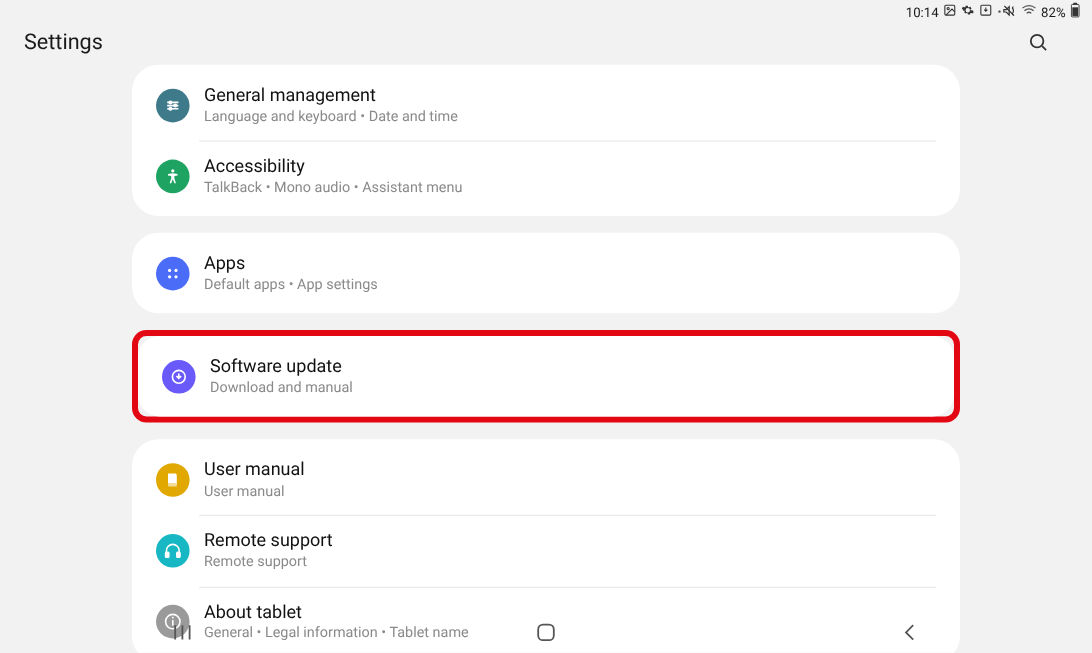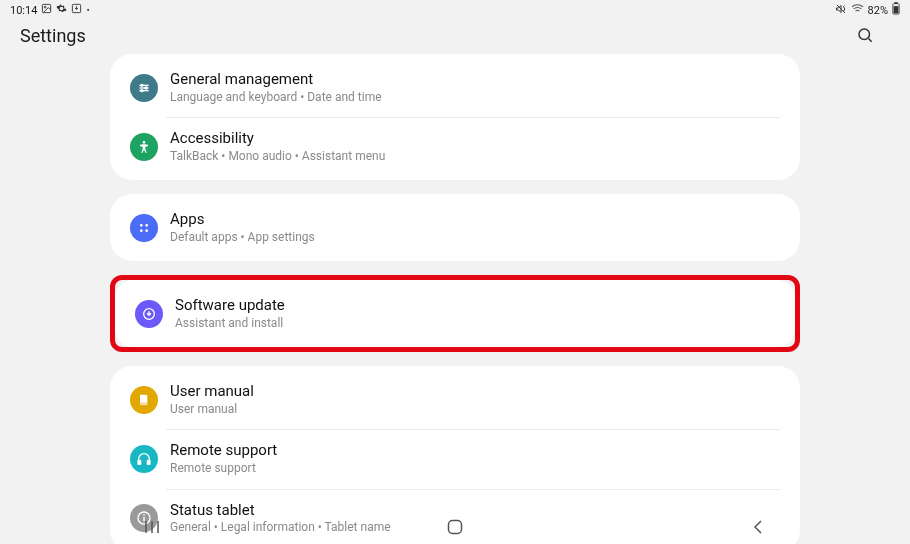--- a/index.html
+++ b/index.html
@@ -1,17 +1,17 @@
 <!DOCTYPE html>
 <html><head>
 <meta charset="utf-8">
 <style>
   * { box-sizing: border-box; margin: 0; padding: 0; }
   html, body { width: 910px; height: 544px; font-family: -apple-system, Roboto, "Segoe UI", sans-serif; background: #f2f2f2; color: #1a1a1a; overflow: hidden; }
-  .status-bar { display: flex; justify-content: space-between; align-items: center; padding: 2px 10px 0 10px; font-size: 11px; height: 18px; gap: 48px; }
+  .status-bar { display: flex; justify-content: flex-end; align-items: center; padding: 2px 10px 0 10px; font-size: 11px; height: 18px; }
   .status-left { display: flex; align-items: center; gap: 4px; }
   .status-right { display: flex; align-items: center; gap: 4px; font-size: 11px; }
   .status-ico { display: inline-block; }
   .header { display: flex; justify-content: space-between; align-items: center; padding: 6px 34px 8px 20px; }
   .header-title { font-size: 18px; font-weight: 400; }
   .search-btn { width: 22px; height: 22px; display: flex; align-items: center; justify-content: center; }
   .content { padding: 0 110px; }
   .card { background: #fff; border-radius: 22px; margin-bottom: 14px; padding: 4px 0; box-shadow: 0 0 0 rgba(0,0,0,0); }
   .item { display: flex; align-items: center; padding: 12px 20px; position: relative; }
   .item + .item::before { content:""; position:absolute; top:0; left:56px; right:20px; height:1px; background:#eaeaea; }
@@ -147,21 +147,21 @@
     <div class="card">
       <div class="item">
         <div class="ico-wrap bg-purple">
           <svg viewBox="0 0 24 24" fill="none" stroke="#fff" stroke-width="2">
               <circle cx="12" cy="12" r="8"></circle>
               <path d="M12 8v6m-3-3l3 3 3-3"></path>
             </svg>
         </div>
         <div class="item-text">
           <span class="item-title">Software update</span>
-          <span class="item-sub">Assistant and install</span>
+          <span class="item-sub">Download and manual</span>
         </div>
       </div>
     </div>
   </div>
 
   <div class="card">
     <div class="item">
       <div class="ico-wrap bg-yellow">
         <svg viewBox="0 0 24 24" fill="#fff">
             <path d="M6 4h9a2 2 0 012 2v12a2 2 0 00-2-2H6V4z"></path>
@@ -188,21 +188,21 @@
     </div>
     <div class="item">
       <div class="ico-wrap bg-grey">
         <svg viewBox="0 0 24 24" fill="#fff">
             <circle cx="12" cy="12" r="9" fill="none" stroke="#fff" stroke-width="2"></circle>
             <rect x="11" y="10" width="2" height="7"></rect>
             <rect x="11" y="6" width="2" height="2"></rect>
           </svg>
       </div>
       <div class="item-text">
-        <span class="item-title">Status tablet</span>
+        <span class="item-title">About tablet</span>
         <span class="item-sub">General  •  Legal information  •  Tablet name</span>
       </div>
     </div>
 
   </div>
 
 </div>
 
 <div class="navbar">
   <div class="nav-btn">

